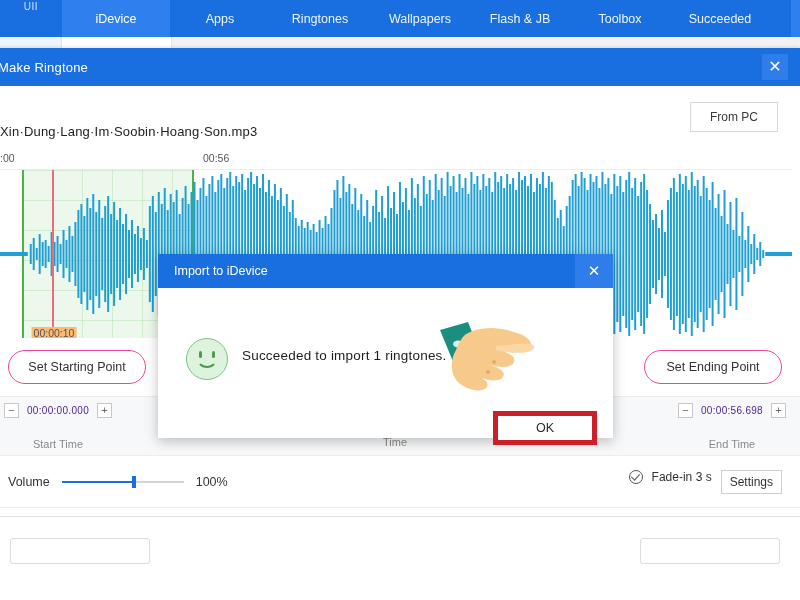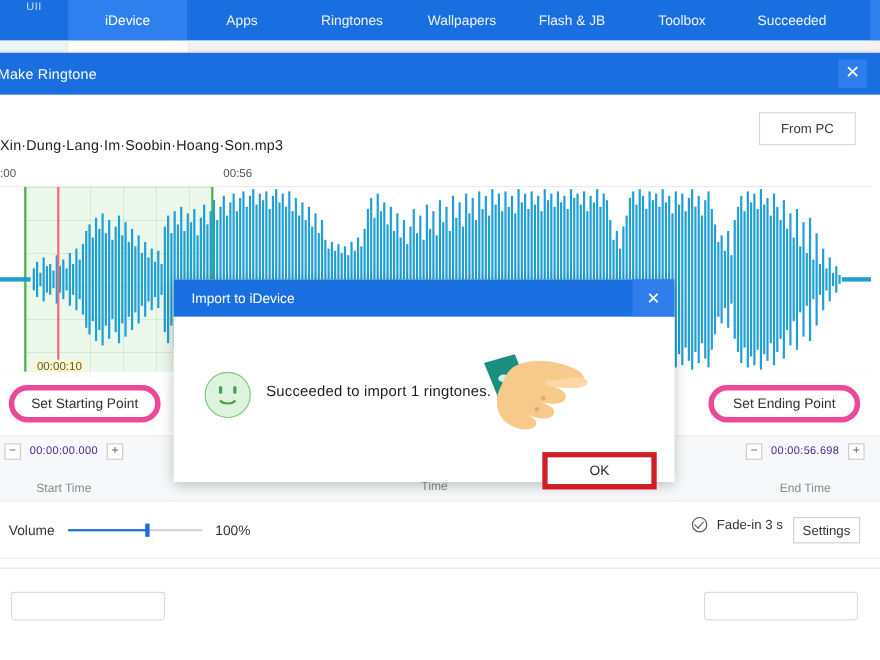--- a/index.html
+++ b/index.html
@@ -127,31 +127,31 @@
   }
   .playhead::before {
     content: ""; position: absolute; left: -6px; top: -1px;
     width: 0; height: 0;
     border-left: 7px solid transparent; border-right: 7px solid transparent;
     border-top: 11px solid #e8222e;
   }
   .wave-svg { position: absolute; left: 0; top: 0; width: 100%; height: 100%; }
   .time-tick {
     position: absolute; bottom: -1px; font-size: 10.5px; color: #555;
-    transform: translateX(-50%); background: #fef9c3; padding: 0 2px;
+    transform: translateX(-50%); background: #fdba74; padding: 0 2px;
   }
 
   
   .setpoint-row {
     position: relative; height: 58px;
     display: flex; align-items: center; justify-content: space-between;
     padding: 0 18px;
   }
   .pill-btn {
-    height: 34px; min-width: 138px; border: 5px solid #ec4899;
+    height: 34px; min-width: 138px; border: 1px solid #ec4899;
     border-radius: 18px; background: #ffffff;
     font-size: 12.5px; color: #333333;
     display: flex; align-items: center; justify-content: center;
     font-family: "Liberation Sans", sans-serif;
   }
 
   
   .timebar {
     position: relative; height: 60px; background: #f7f8fa;
     border-top: 1px solid #ececec; border-bottom: 1px solid #ececec;

